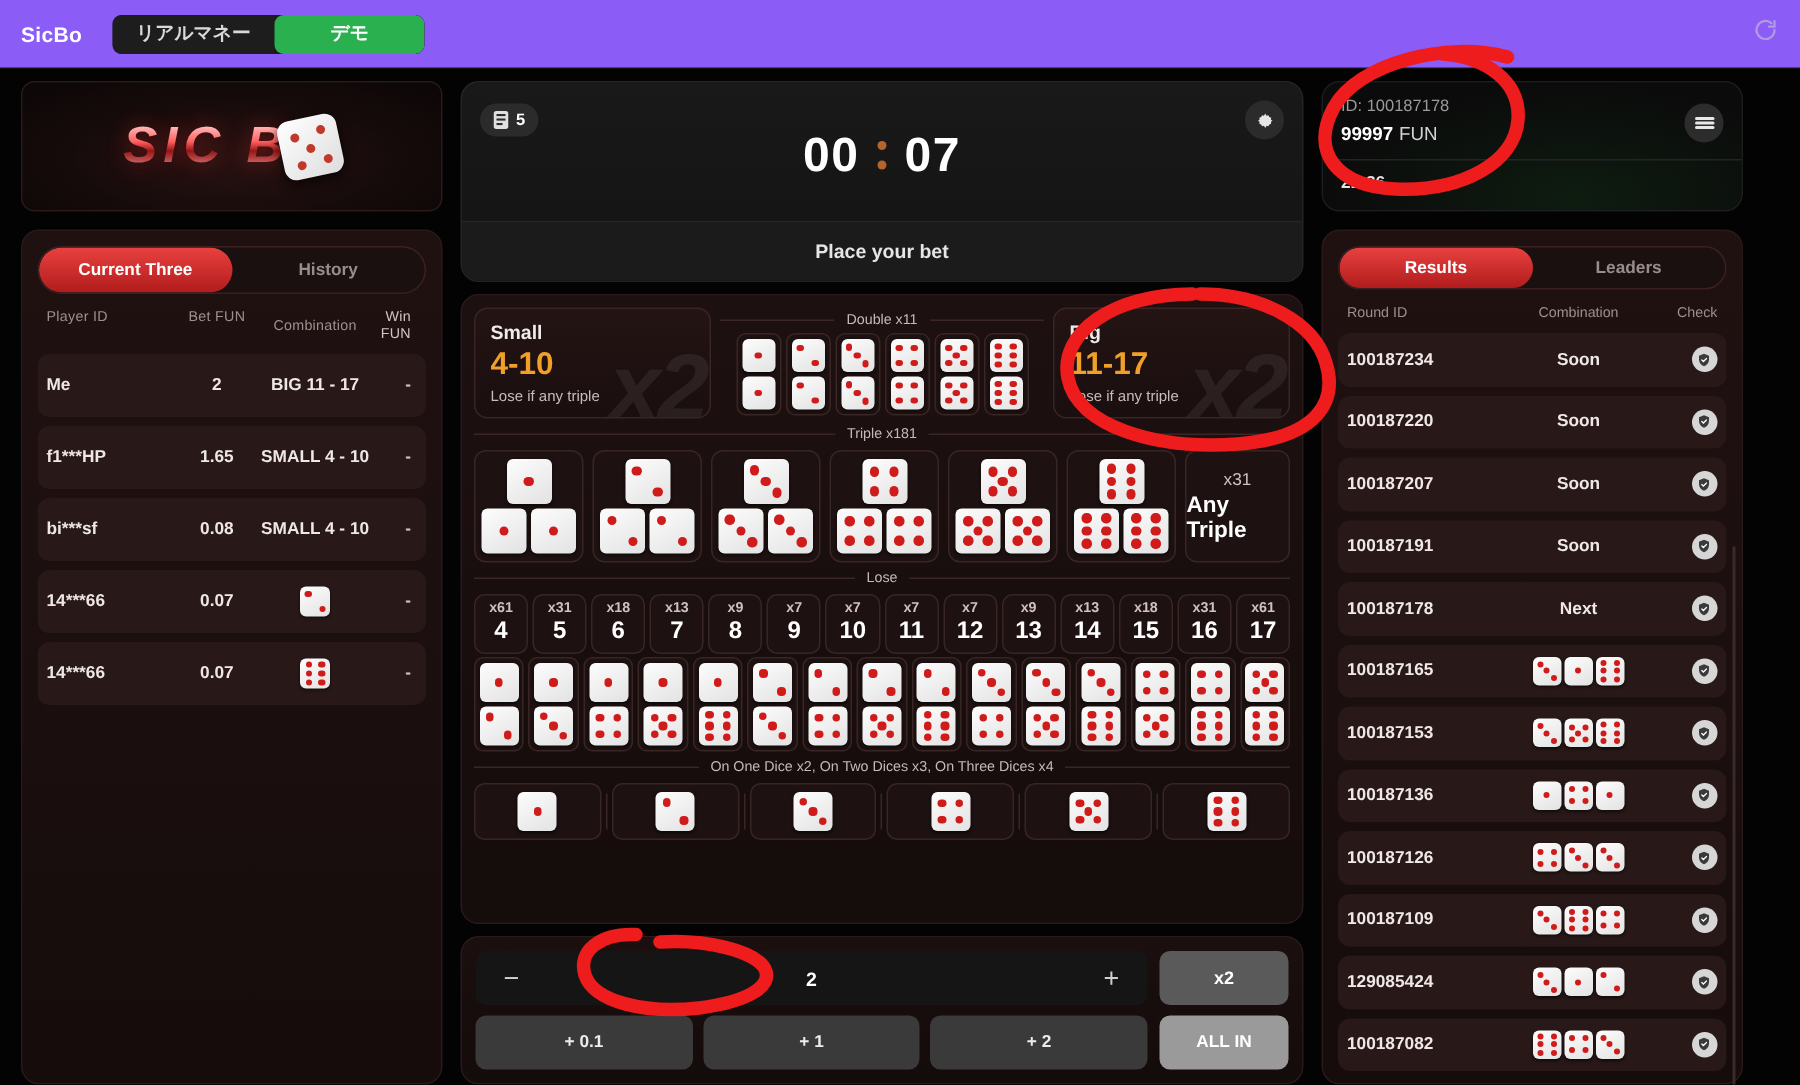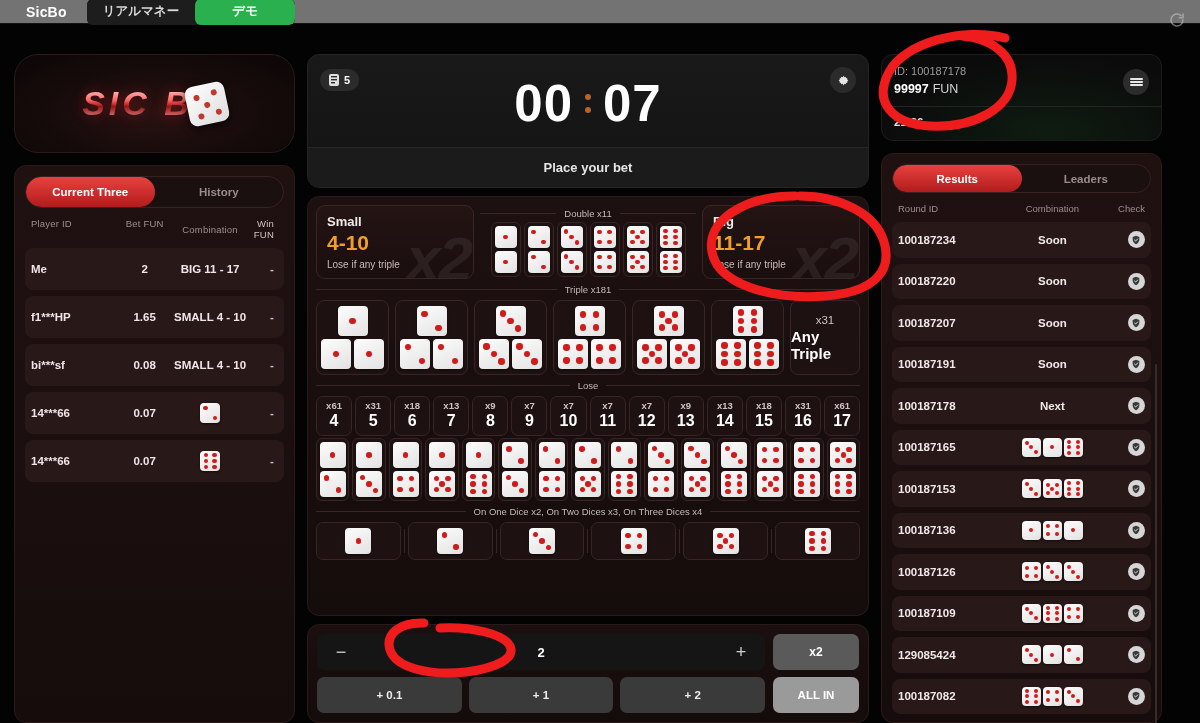--- a/index.html
+++ b/index.html
@@ -6,22 +6,22 @@
   html,body{
     width:1200px; height:723px; overflow:hidden;
     background:#030303;
     font-family:"Liberation Sans", sans-serif;
     color:#fff;
   }
   body{ position:relative; }
 
   
   .topbar{
-    height:24px; background:#737373; display:flex; align-items:center;
-    padding:0 26px; position:relative; border-bottom:1px solid #141414;
+    height:46px; background:#8b5cf6; display:flex; align-items:center;
+    padding:0 14px; position:relative; border-bottom:1px solid #141414;
   }
   .brand{ font-size:14px; font-weight:700; letter-spacing:.2px; color:#fff; margin-right:20px;}
   .mode-switch{ display:flex; background:#1d1d1d; border-radius:6px; overflow:hidden; height:26px;}
   .mode-btn{
     display:flex; align-items:center; justify-content:center;
     font-size:12.5px; font-weight:700; padding:0 16px; color:#d8d8d8;
     background:#1d1d1d; cursor:pointer; min-width:100px; height:26px;
   }
   .mode-btn.active{ background:#2ab04e; color:#fff; border-radius:6px;}
   .refresh-ico{ position:absolute; right:14px; top:11px; width:18px; height:18px; opacity:.55;}
@@ -30,21 +30,21 @@
   .page{
     position:absolute; top:40px; left:0; right:0; bottom:0;
     display:flex; gap:12px; padding:14px 12px 0 14px;
   }
   .col-left{ width:281px; flex:none; display:flex; flex-direction:column; gap:12px;}
   .col-mid { width:562px; flex:none; display:flex; flex-direction:column; gap:8px;}
   .col-right{ width:281px; flex:none; display:flex; flex-direction:column; gap:12px;}
 
   
   .logo-card{
-    height:99px; border-radius:24px; border:1px solid #2a1a1a;
+    height:87px; border-radius:9px; border:1px solid #2a1a1a;
     background:radial-gradient(ellipse at 50% 60%, #2a1212 0%, #160b0b 55%, #0c0606 100%);
     display:flex; align-items:center; justify-content:center; position:relative; overflow:hidden;
   }
   .logo-text{
     font-size:34px; font-weight:800; letter-spacing:4px; font-style:italic;
     background:linear-gradient(180deg,#ffffff 0%,#ff6a6a 42%,#8e1414 58%,#f3bcbc 100%);
     -webkit-background-clip:text; background-clip:text; color:transparent;
     text-shadow:0 0 14px rgba(255,40,40,.35);
   }
   .logo-die{
@@ -105,21 +105,21 @@
   .timer-top{ flex:1; display:flex; align-items:center; justify-content:center; position:relative;}
   .round-chip{
     position:absolute; left:12px; top:14px; height:22px; border-radius:11px; background:#2b2b2b;
     display:flex; align-items:center; gap:5px; padding:0 9px; font-size:11px; font-weight:700;
   }
   .gear-chip{
     position:absolute; right:12px; top:12px; width:26px;height:26px;border-radius:50%;
     background:#2b2b2b; display:flex;align-items:center;justify-content:center; cursor:pointer;
   }
   .timer-digits{
-    font-size:51px; font-weight:800; letter-spacing:1px; display:flex; align-items:center; gap:12px;
+    font-size:32px; font-weight:800; letter-spacing:1px; display:flex; align-items:center; gap:12px;
     margin-top:4px;
   }
   .timer-colon{ display:flex;flex-direction:column; gap:7px; }
   .timer-colon i{ width:6px;height:6px;border-radius:50%; background:#b5652c; display:block;}
   .timer-msg{
     height:40px; border-top:1px solid #262626; display:flex; align-items:center; justify-content:center;
     font-size:13px; font-weight:700; color:#e6e6e6; background:#1b1b1b; border-radius:0 0 11px 11px;
   }
 
   

